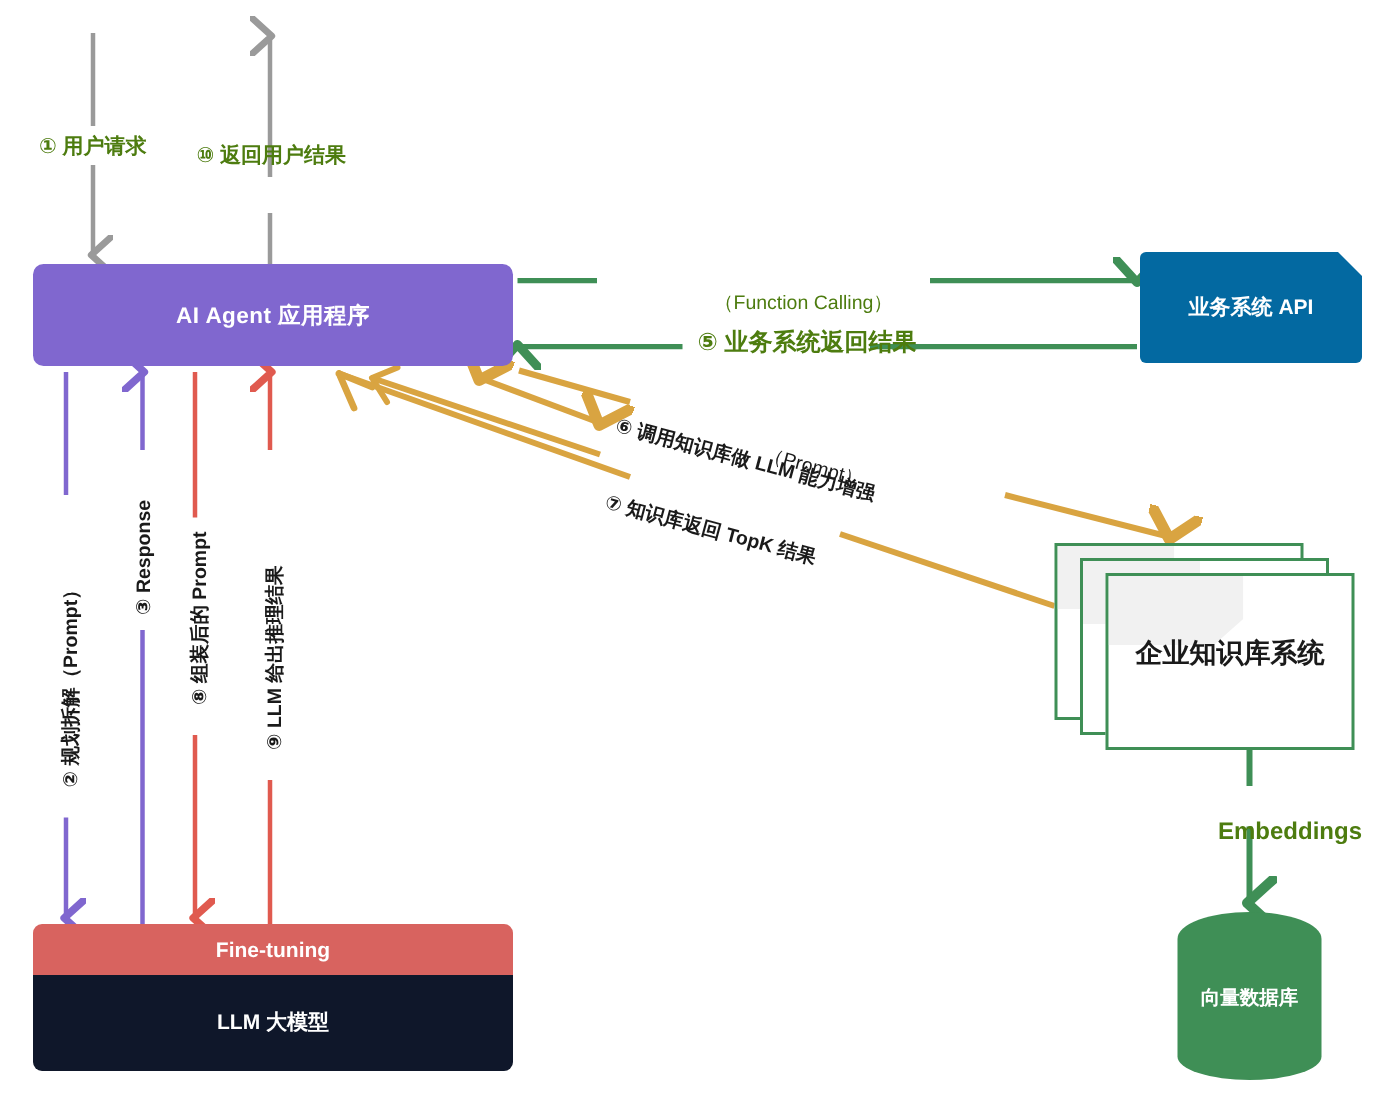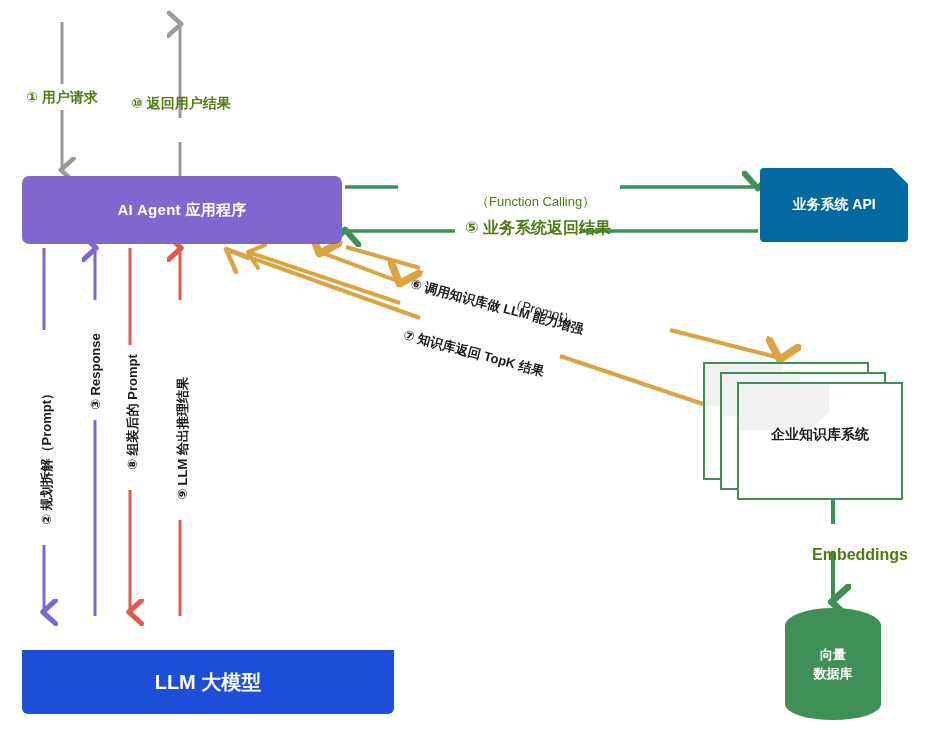--- a/index.html
+++ b/index.html
@@ -29,53 +29,53 @@
     border-radius:4px;
   }
 
   
   #finetune-box{
     left:22px;top:616px;width:320px;height:34px;
     background:#d8635f;color:#ffffff;font-size:14px;
     border-radius:6px 6px 0 0;
   }
   #llm-box{
-    left:22px;top:650px;width:372px;height:64px;
-    background:#1d4ed8;color:#ffffff;font-size:20px;
+    left:22px;top:650px;width:320px;height:64px;
+    background:#0f172a;color:#ffffff;font-size:14px;
     border-radius:0 0 6px 6px;
   }
 
   
   .kb-card{
     position:absolute;background:#ffffff;border:2px solid #3f8f56;
     box-sizing:border-box;
   }
   #kb-card-3{left:703px;top:362px;width:166px;height:118px;}
   #kb-card-2{left:720px;top:372px;width:166px;height:118px;}
   #kb-card-1{left:737px;top:382px;width:166px;height:118px;}
   .kb-tab{
     position:absolute;background:#f1f1f1;box-sizing:border-box;
     clip-path:polygon(0 0, 100% 0, 100% 62%, 78% 100%, 0 100%);
   }
   #kb-tab-3{left:705px;top:364px;width:78px;height:42px;}
   #kb-tab-2{left:722px;top:374px;width:78px;height:42px;}
   #kb-tab-1{left:739px;top:384px;width:90px;height:46px;}
   #kb-label{
     left:737px;top:420px;width:166px;height:30px;
-    font-size:14px;color:#1a1a1a;
+    font-size:18px;color:#1a1a1a;
   }
 
   
   #db-cyl{
     position:absolute;left:785px;top:608px;width:96px;height:112px;
     background:#3f8f56;border-radius:50% 50% 50% 50% / 16% 16% 14% 14%;
   }
   #db-label{
     left:785px;top:630px;width:96px;height:70px;
-    color:#ffffff;font-size:13px;line-height:1.45;flex-direction:column;
+    color:#ffffff;font-size:13px;line-height:1.45;flex-direction:row;
   }
 
   
   .lbl{position:absolute;font-weight:bold;color:#4d7c0f;white-space:nowrap;}
   #lbl-1{left:26px;top:89px;font-size:14px;}
   #lbl-10{left:131px;top:95px;font-size:14px;}
   #lbl-4a{left:401px;top:172px;font-size:13px;}
   #lbl-4b{left:443px;top:193px;font-size:13px;font-weight:normal;margin-left:33px;}
   #lbl-5{left:465px;top:218px;font-size:16px;}
   #lbl-emb{left:777px;top:546px;font-size:16px;margin-left:35px;}
@@ -179,20 +179,21 @@
     <g>
       <line x1="833" y1="500" x2="833" y2="524" stroke="#3f8f56" stroke-width="4"></line>
       <line x1="833" y1="551" x2="833" y2="602" stroke="#3f8f56" stroke-width="4" marker-end="url(#ah-green)"></line>
     </g>
   </svg>
 
   <div class="node" id="agent-box">AI Agent  应用程序</div>
 
   <div class="node" id="api-box">业务系统 API</div>
 
+  <div class="node" id="finetune-box">Fine-tuning</div>
 
   <div class="node" id="llm-box">LLM 大模型</div>
 
   <div class="kb-card" id="kb-card-3"></div>
   <div class="kb-tab" id="kb-tab-3"></div>
   <div class="kb-card" id="kb-card-2"></div>
   <div class="kb-tab" id="kb-tab-2"></div>
   <div class="kb-card" id="kb-card-1"></div>
   <div class="kb-tab" id="kb-tab-1"></div>
   <div class="node" id="kb-label">企业知识库系统</div>

